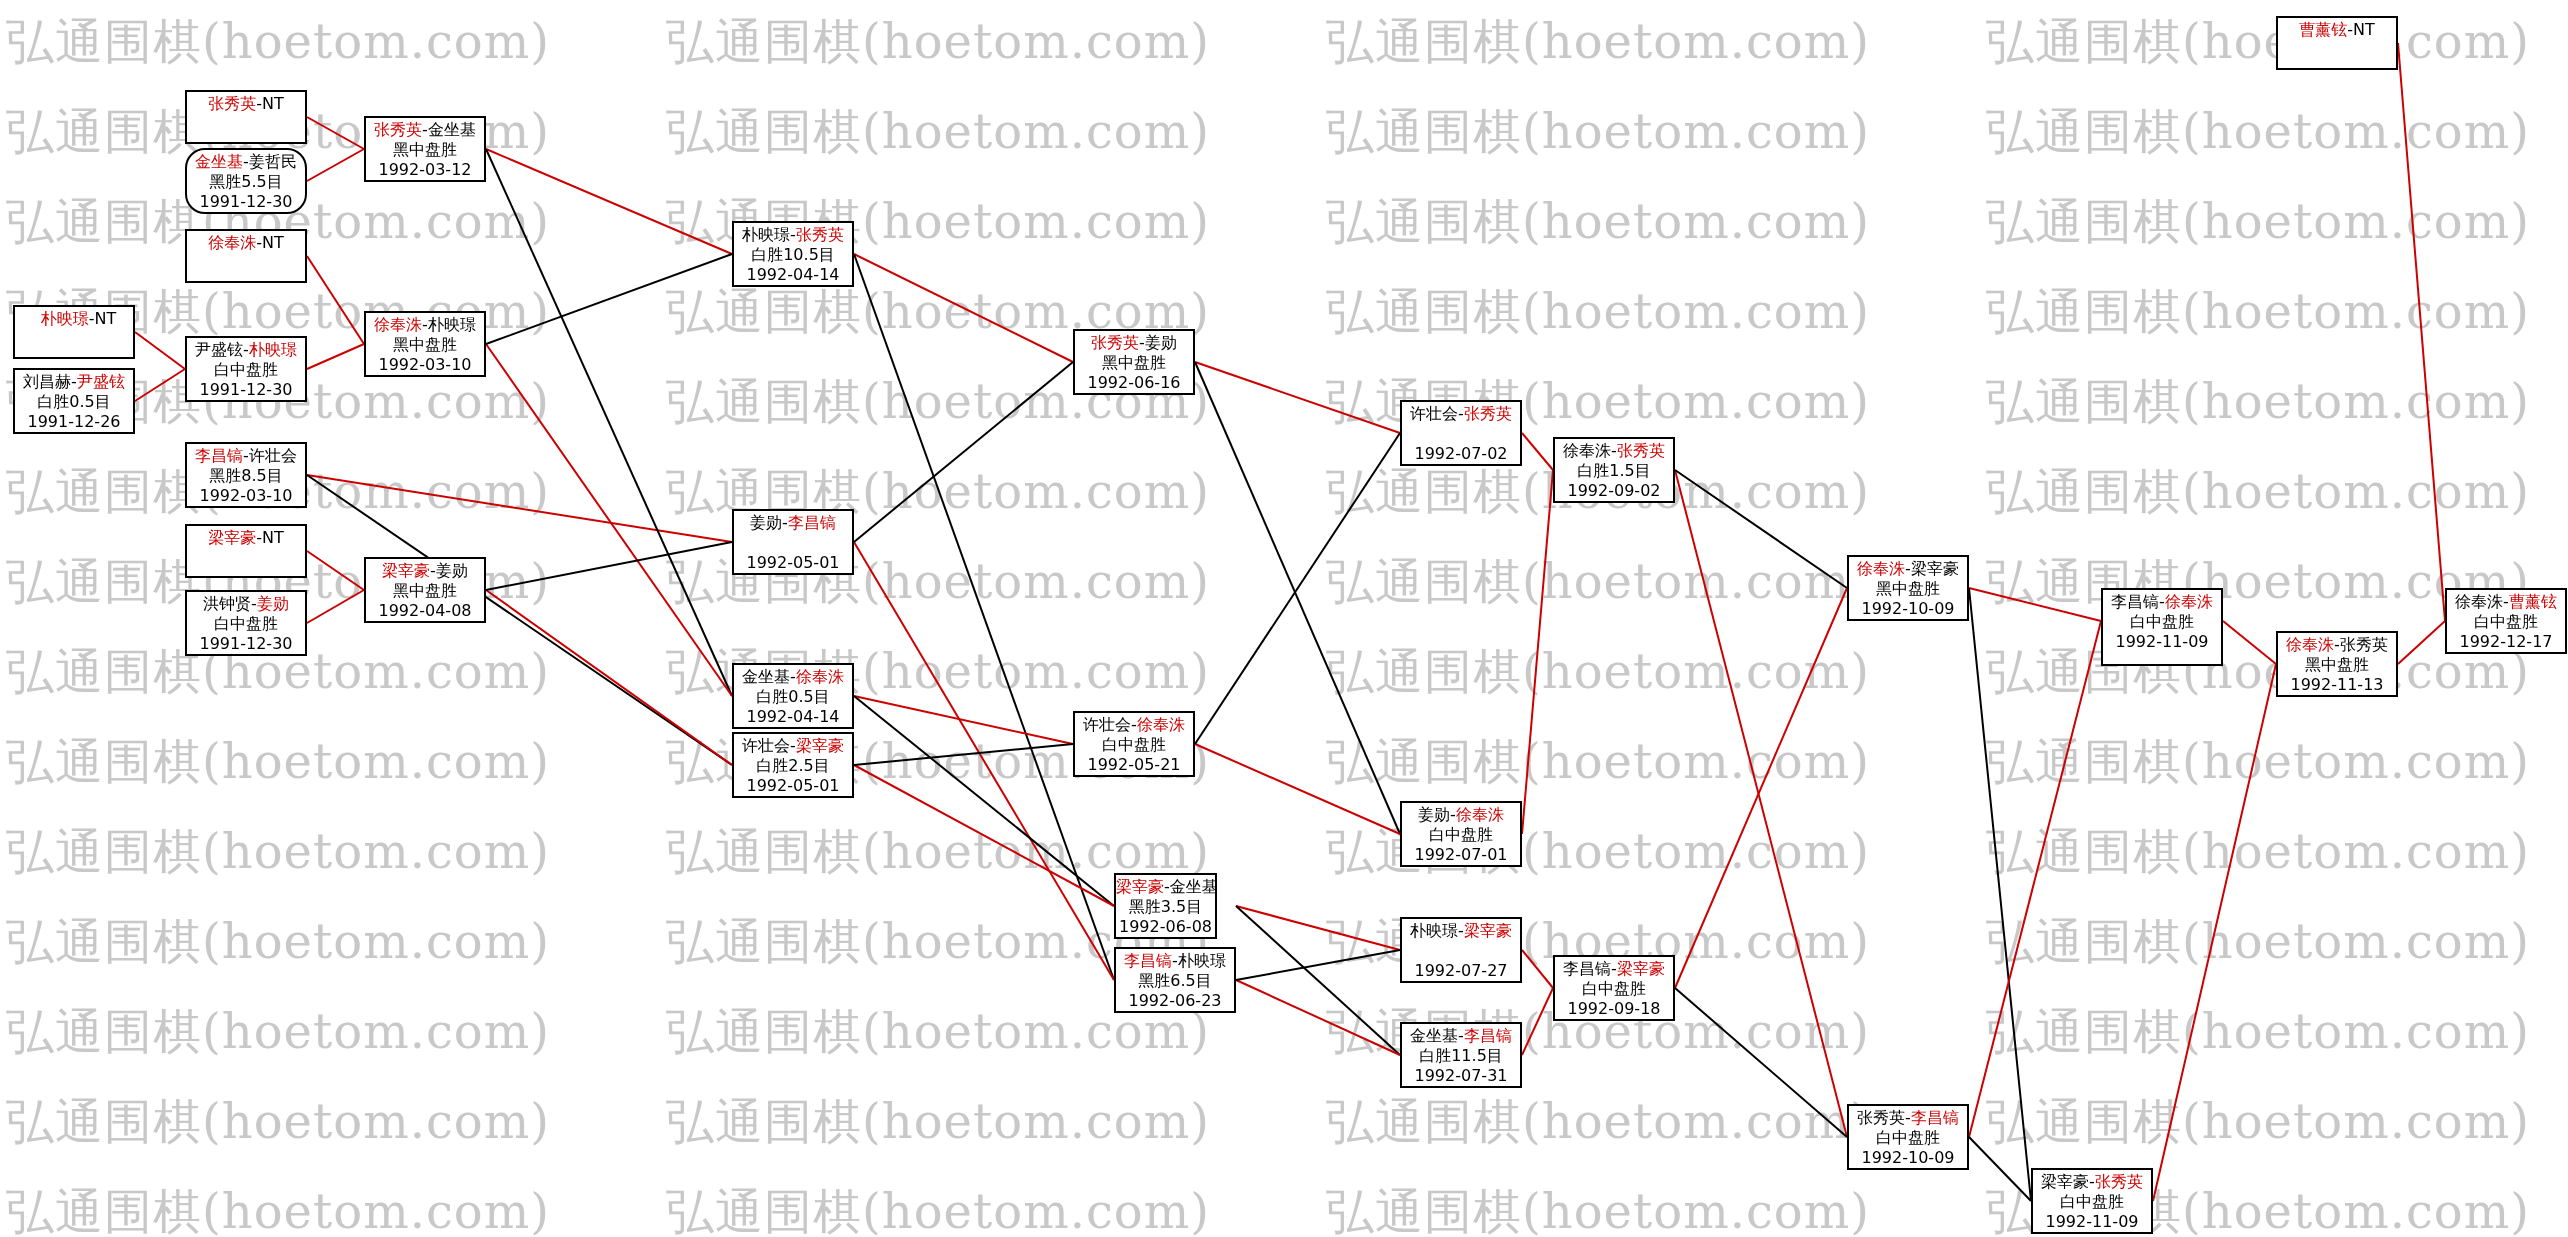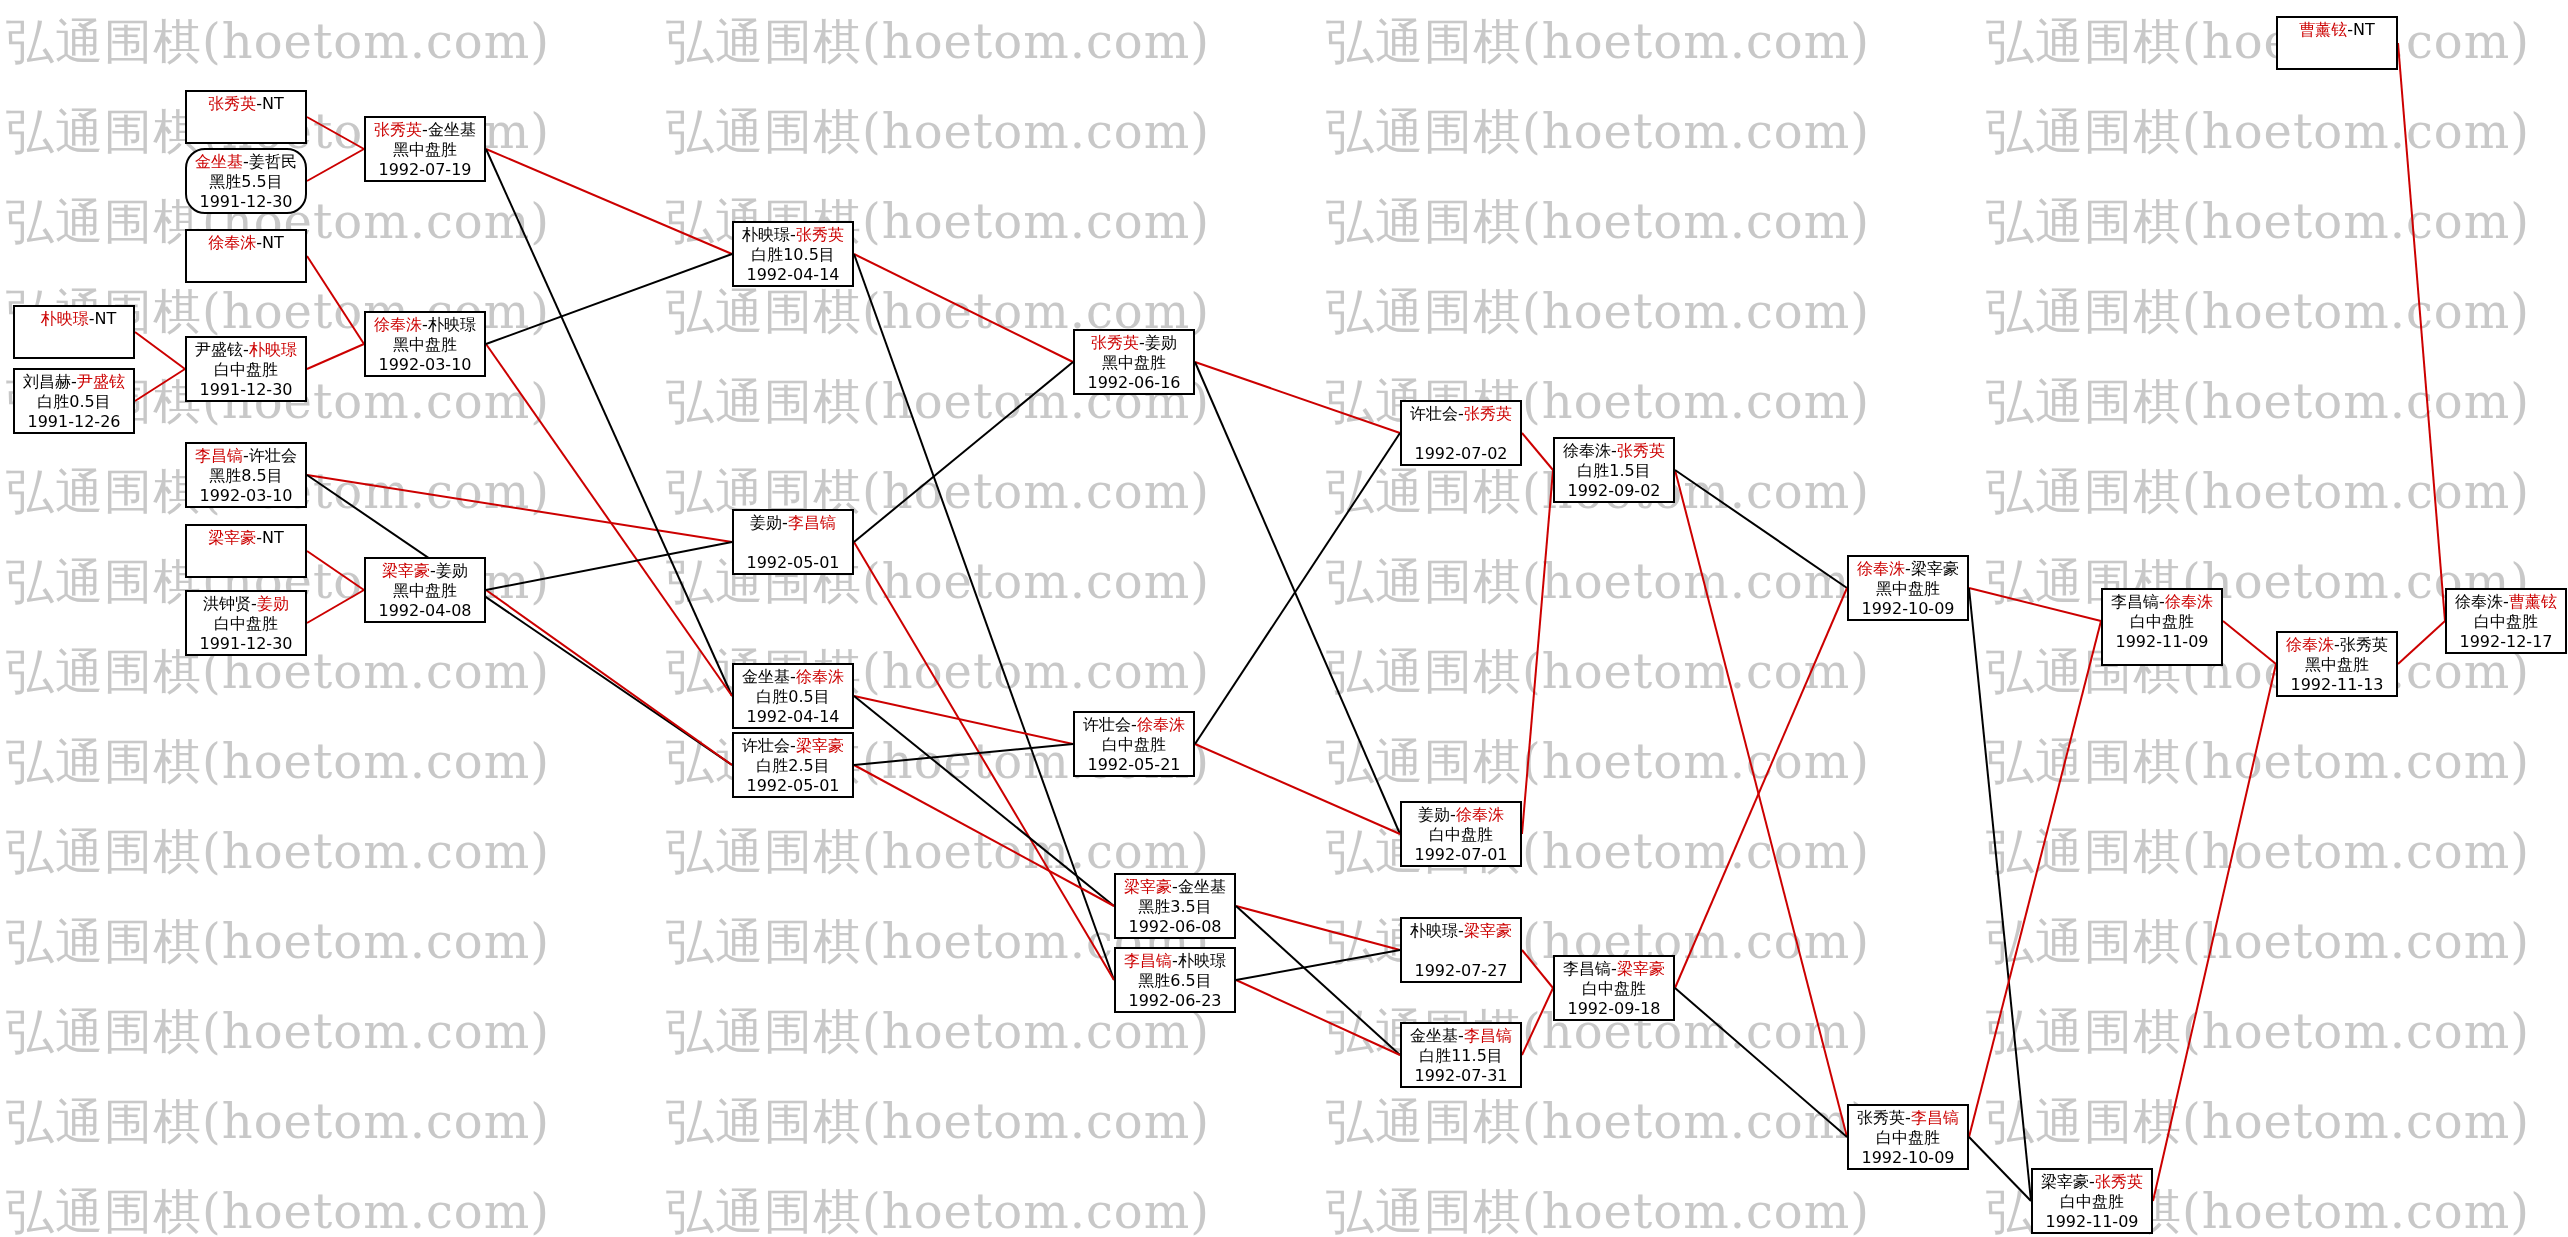--- a/index.html
+++ b/index.html
@@ -173,21 +173,21 @@
         <div class="players"><span class="win">梁宰豪</span><span>-</span><span>NT</span></div>
       </div>
       <div class="match" style="left: 185px; top: 590px; width: 122px; height: 66px;">
         <div class="players"><span>洪钟贤</span><span>-</span><span class="win">姜勋</span></div>
         <div class="result">白中盘胜</div>
         <div class="date">1991-12-30</div>
       </div>
       <div class="match" style="left: 364px; top: 116px; width: 122px; height: 66px;">
         <div class="players"><span class="win">张秀英</span><span>-</span><span>金坐基</span></div>
         <div class="result">黑中盘胜</div>
-        <div class="date">1992-07-19</div>
+        <div class="date">1992-03-12</div>
       </div>
       <div class="match" style="left: 364px; top: 311px; width: 122px; height: 66px;">
         <div class="players"><span class="win">徐奉洙</span><span>-</span><span>朴映璟</span></div>
         <div class="result">黑中盘胜</div>
         <div class="date">1992-03-10</div>
       </div>
       <div class="match" style="left: 364px; top: 557px; width: 122px; height: 66px;">
         <div class="players"><span class="win">梁宰豪</span><span>-</span><span>姜勋</span></div>
         <div class="result">黑中盘胜</div>
         <div class="date">1992-04-08</div>
@@ -215,21 +215,21 @@
       <div class="match" style="left: 1073px; top: 329px; width: 122px; height: 66px;">
         <div class="players"><span class="win">张秀英</span><span>-</span><span>姜勋</span></div>
         <div class="result">黑中盘胜</div>
         <div class="date">1992-06-16</div>
       </div>
       <div class="match" style="left: 1073px; top: 711px; width: 122px; height: 66px;">
         <div class="players"><span>许壮会</span><span>-</span><span class="win">徐奉洙</span></div>
         <div class="result">白中盘胜</div>
         <div class="date">1992-05-21</div>
       </div>
-      <div class="match" style="left: 1114px; top: 873px; width: 122px; height: 66px;">
+      <div class="match" style="left: 1114px; top: 873px; width: 103px; height: 66px;">
         <div class="players"><span class="win">梁宰豪</span><span>-</span><span>金坐基</span></div>
         <div class="result">黑胜3.5目</div>
         <div class="date">1992-06-08</div>
       </div>
       <div class="match" style="left: 1114px; top: 947px; width: 122px; height: 66px;">
         <div class="players"><span class="win">李昌镐</span><span>-</span><span>朴映璟</span></div>
         <div class="result">黑胜6.5目</div>
         <div class="date">1992-06-23</div>
       </div>
       <div class="match" style="left: 1400px; top: 400px; width: 122px; height: 66px;">

